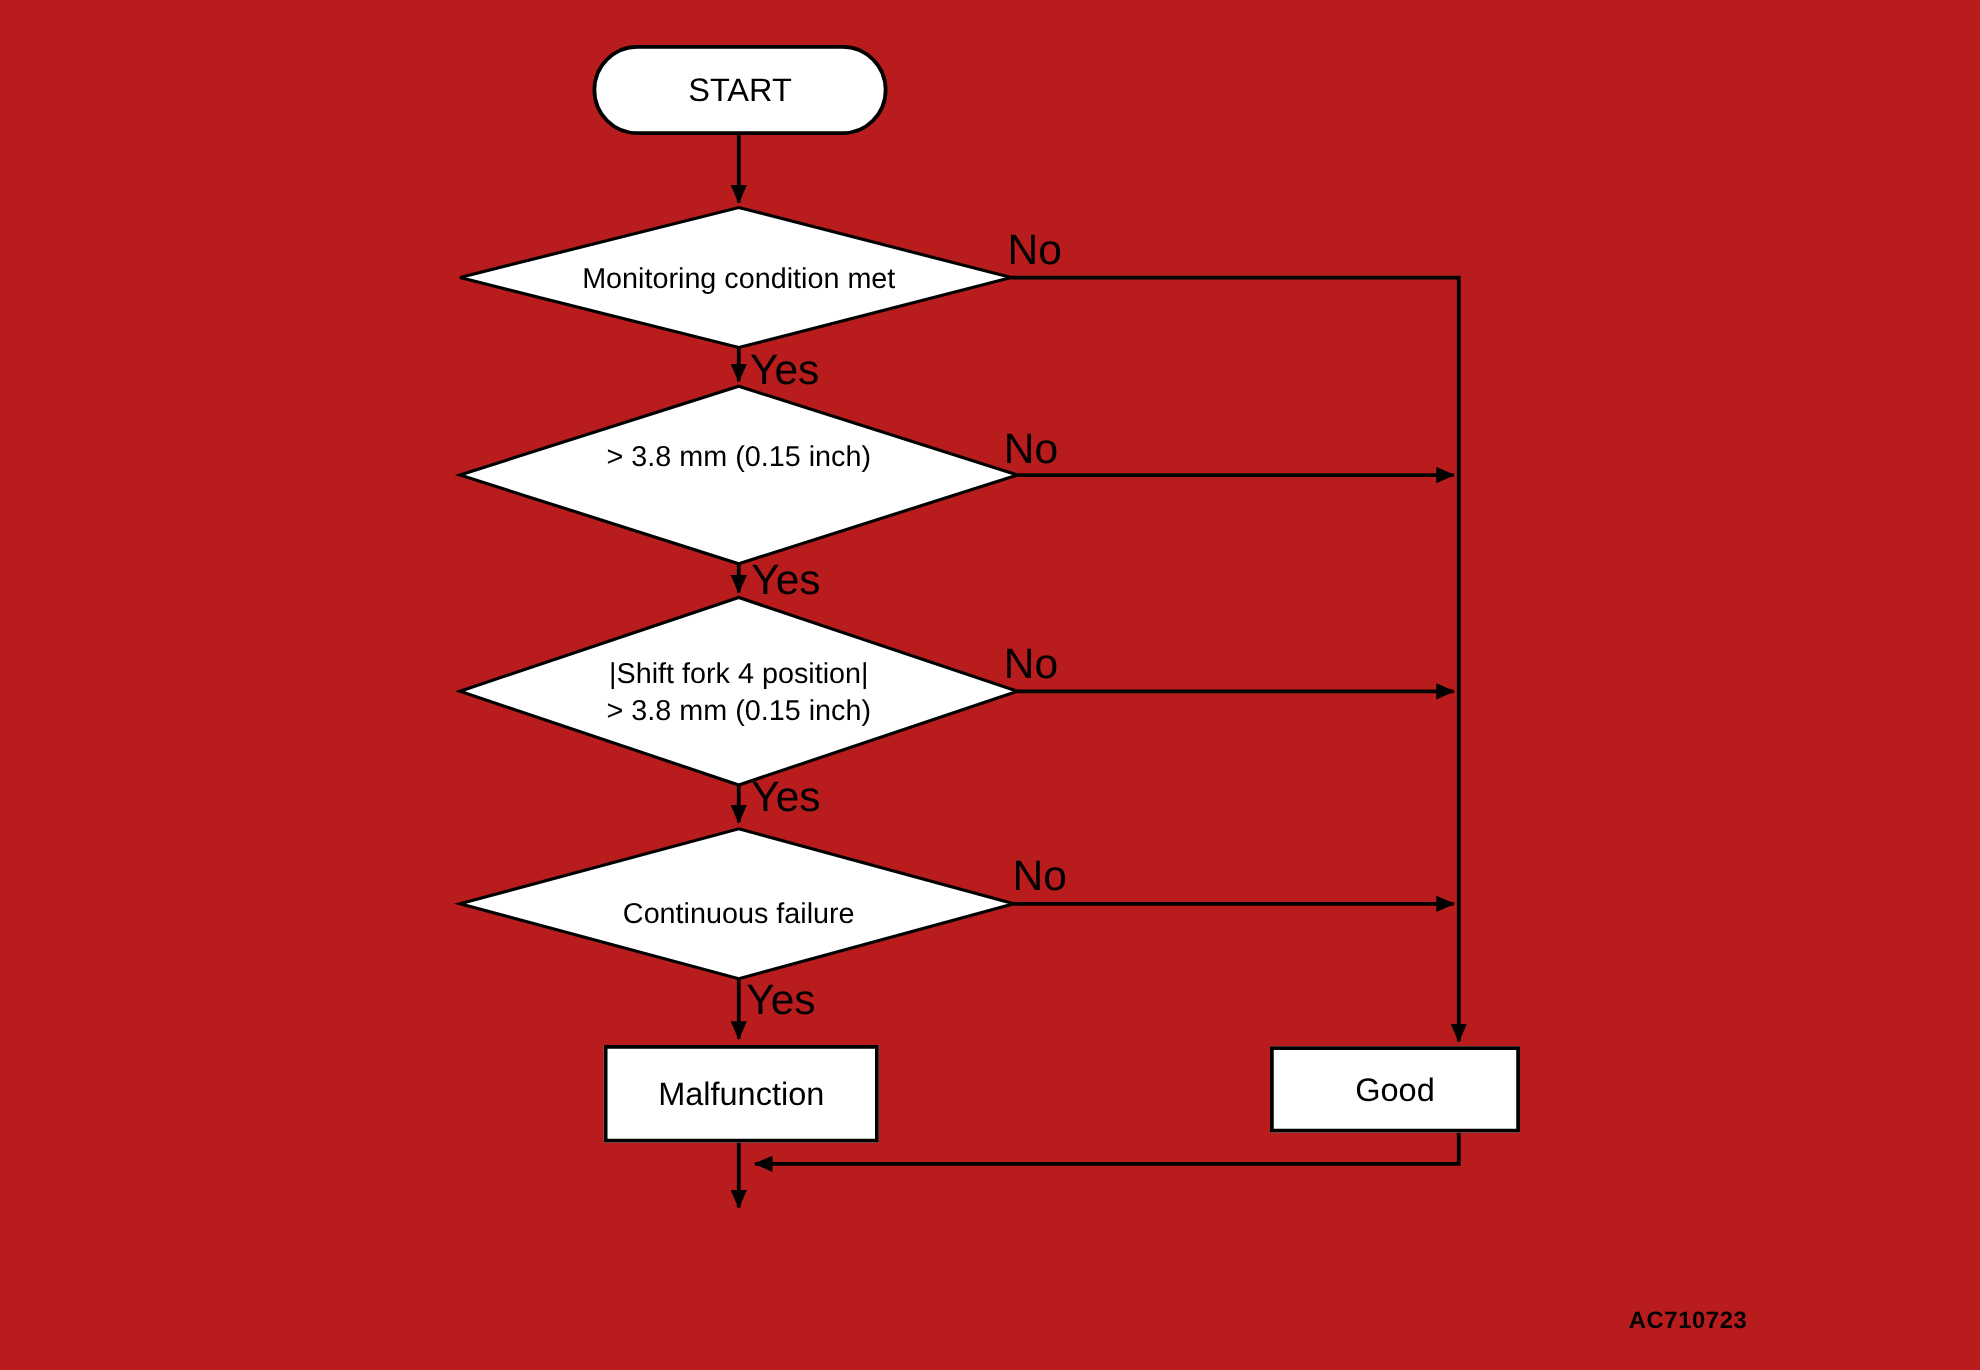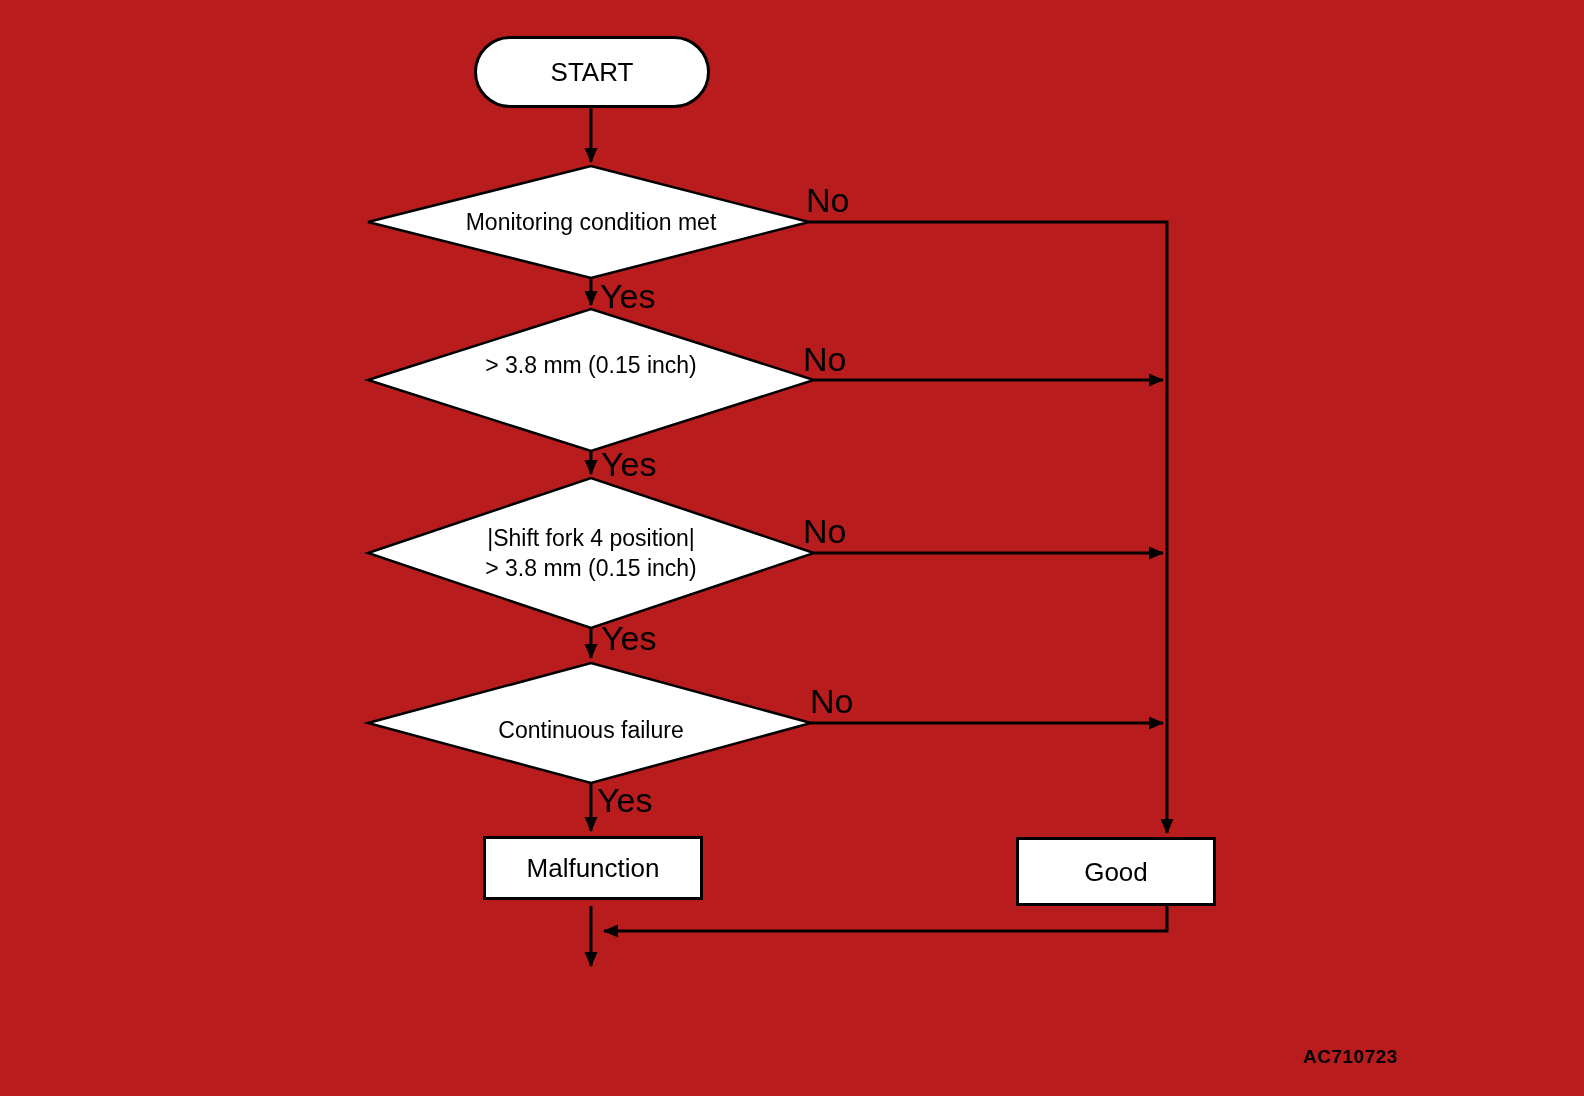--- a/index.html
+++ b/index.html
@@ -82,21 +82,21 @@
     <line x1="814" y1="553" x2="1163" y2="553" stroke="#000000" stroke-width="3" marker-end="url(#arrow)"></line>
     <line x1="811" y1="723" x2="1163" y2="723" stroke="#000000" stroke-width="3" marker-end="url(#arrow)"></line>
 
     <polyline points="1167,906 1167,931 604,931" fill="none" stroke="#000000" stroke-width="3" marker-end="url(#arrow)"></polyline>
   </svg>
 
   <div class="node terminator" style="left:474px; top:36px; width:236px; height:72px;">
     <span>START</span>
   </div>
 
-  <div class="node process" style="left:483px; top:836px; width:220px; height:64px;">
+  <div class="node process" style="left:483px; top:836px; width:220px; height:78px;">
     <span>Malfunction</span>
   </div>
 
   <div class="node process" style="left:1016px; top:837px; width:200px; height:69px;">
     <span>Good</span>
   </div>
 
 
   <div class="diamond-text" style="left:421px; top:207px;">
     <span>Monitoring condition met</span>

